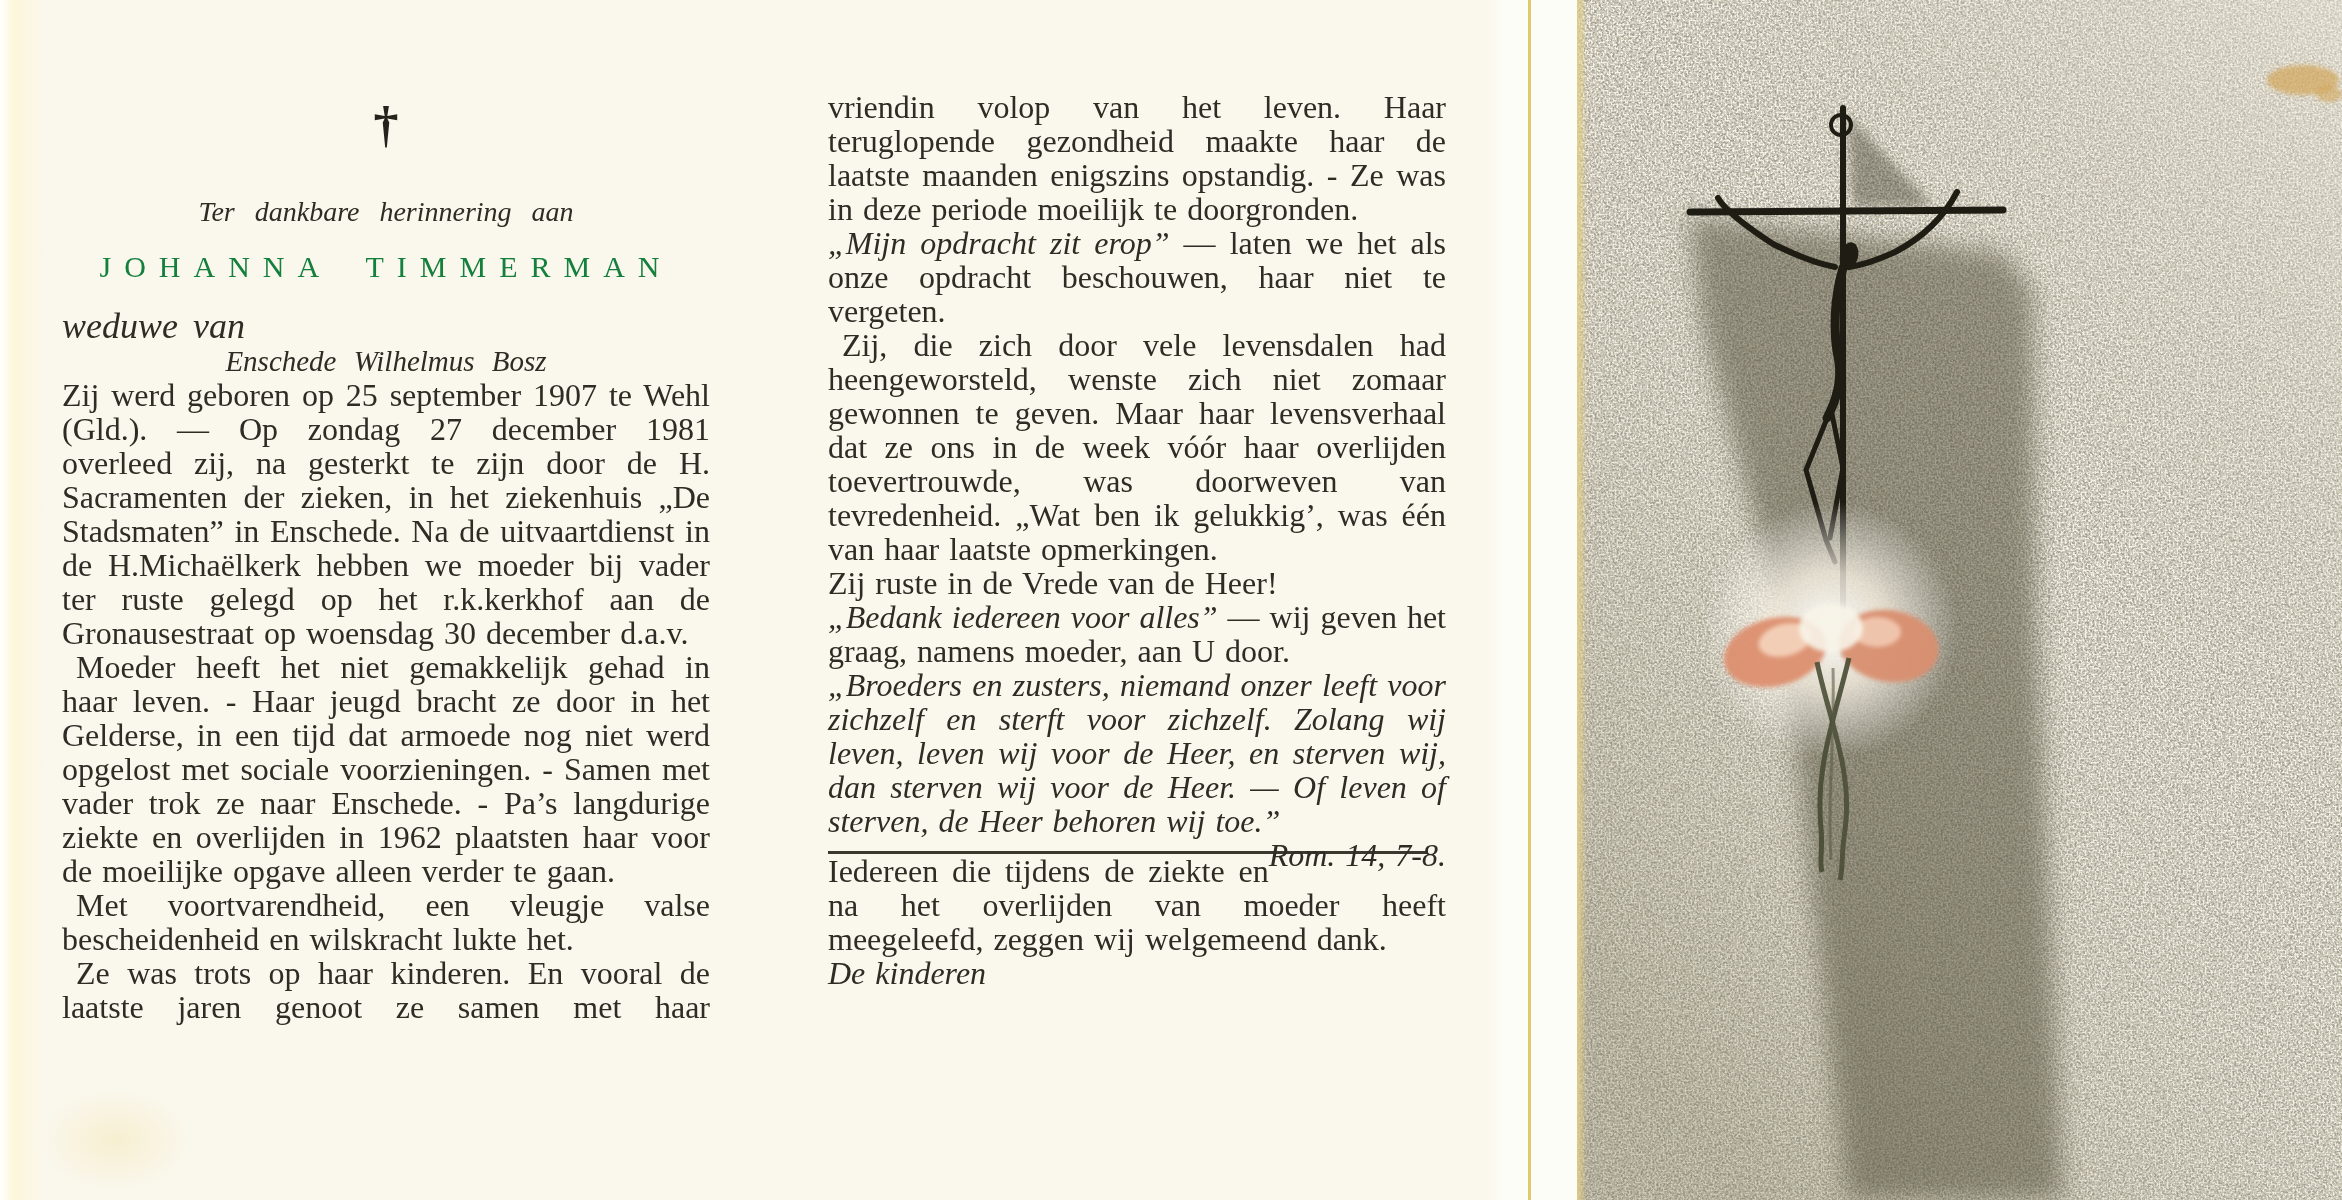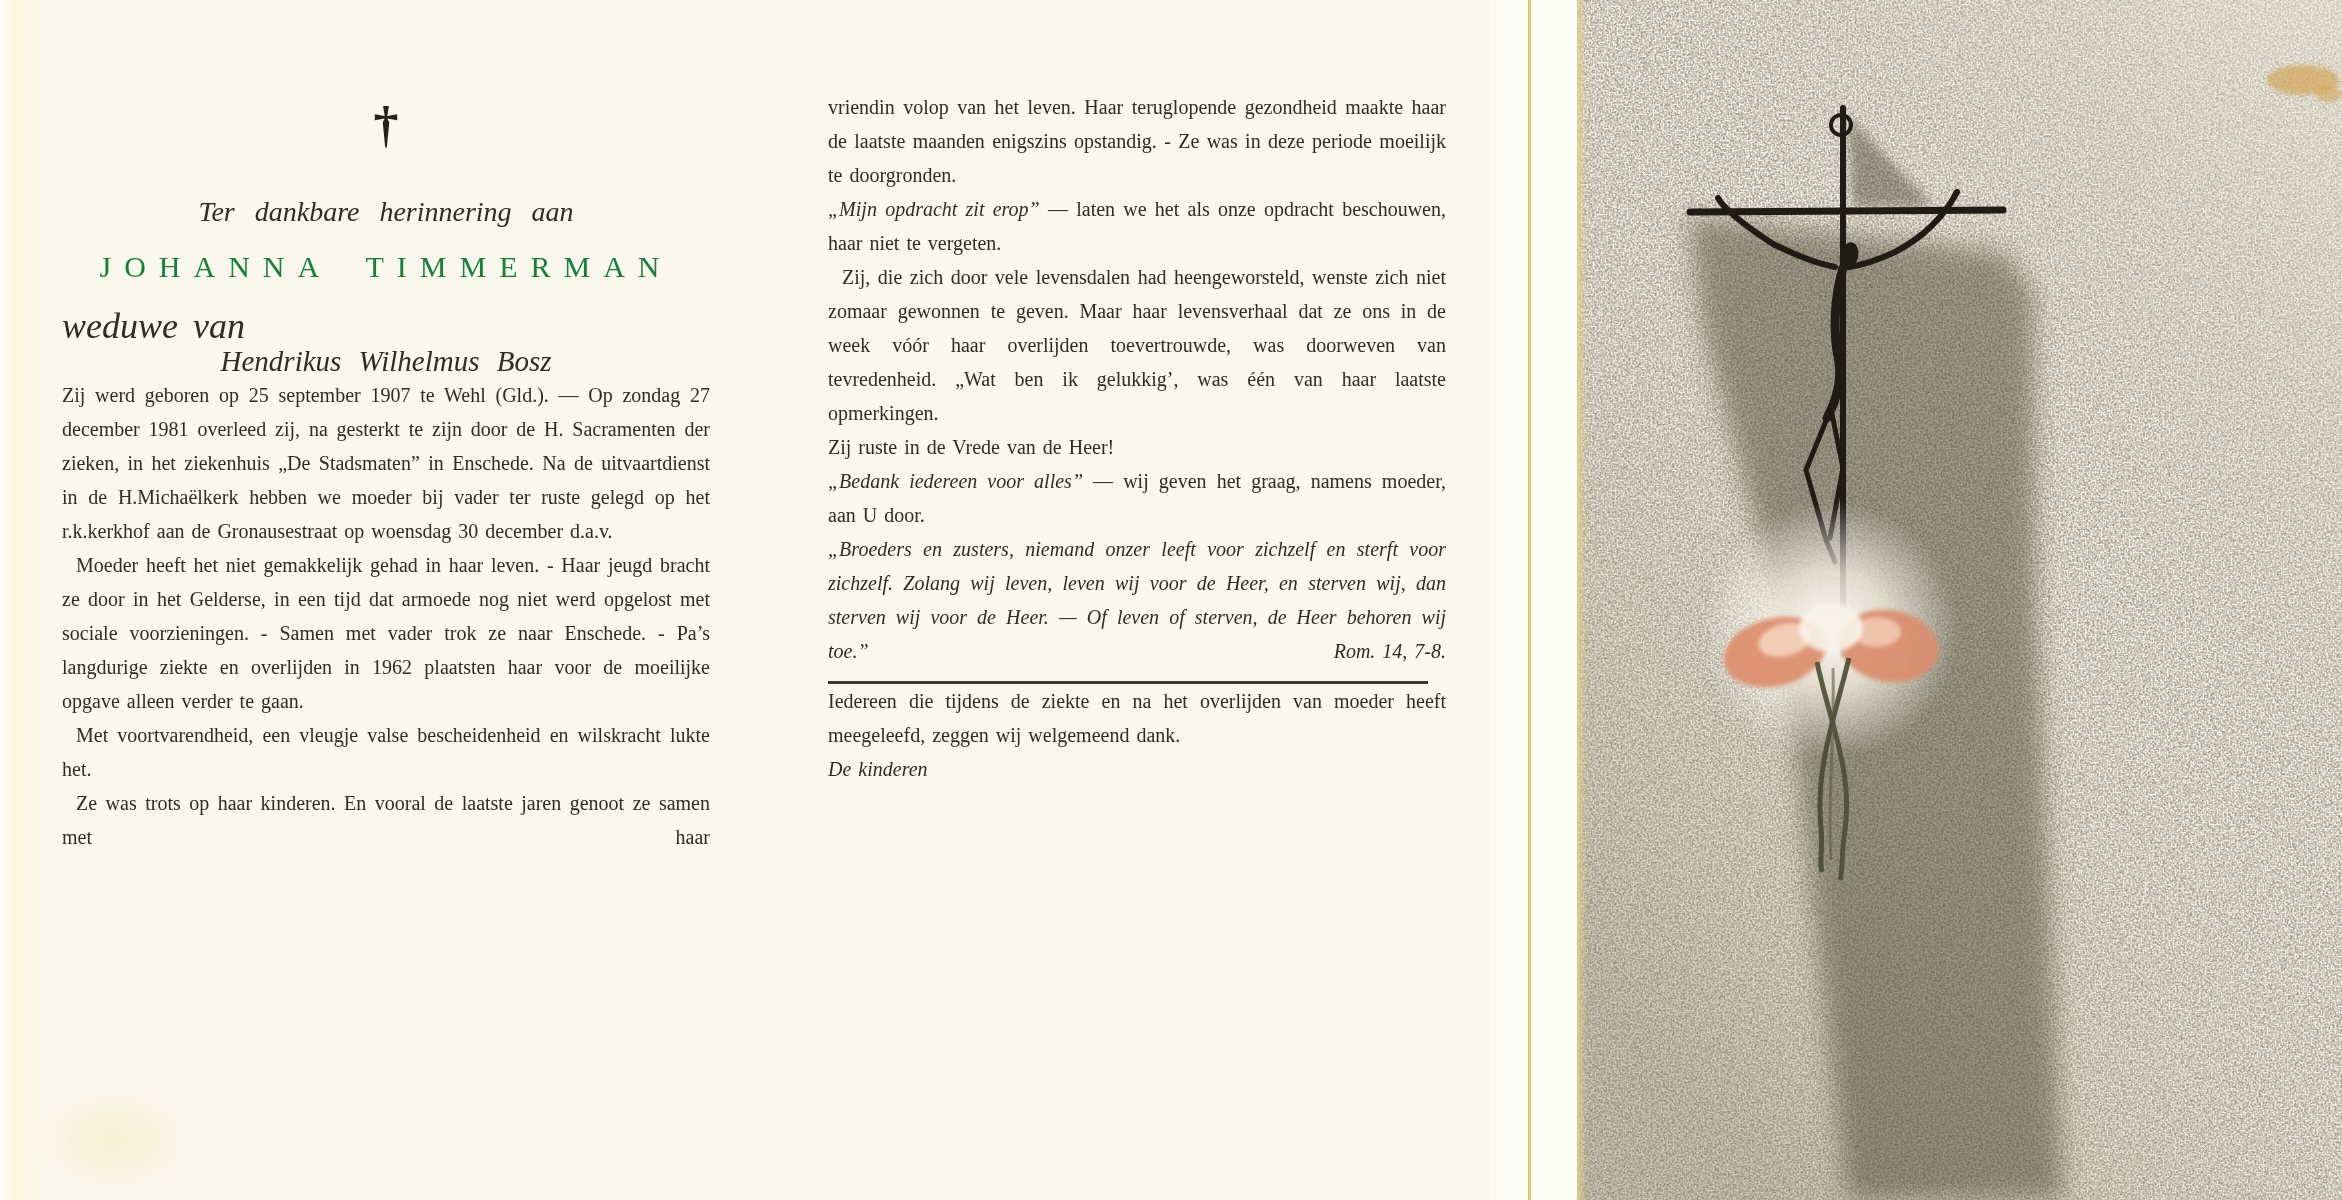--- a/index.html
+++ b/index.html
@@ -15,21 +15,21 @@
 
   
   .col{position:absolute;color:#2f2c26;}
   .col-a{left:62px;top:96px;width:648px;}
   .col-b{left:828px;top:90px;width:618px;}
   .cross-glyph{text-align:center;font-size:50px;line-height:56px;font-weight:bold;color:#26231d;}
   .intro{margin-top:44px;text-align:center;font-style:italic;font-size:28px;line-height:32px;word-spacing:13px;}
   .dec-name{margin-top:22px;text-align:center;font-size:30px;line-height:34px;letter-spacing:13px;word-spacing:15px;color:#15803d;}
   .relation{margin-top:26px;font-style:italic;font-size:36px;line-height:32px;word-spacing:6px;}
   .husband{margin-top:2px;text-align:center;font-style:italic;font-size:29px;line-height:34px;word-spacing:10px;}
-  p.body{margin:0;font-size:20px;line-height:34px;text-align:justify;word-spacing:2px;hyphens:auto;}
+  p.body{margin:0;font-size:32px;line-height:34px;text-align:justify;word-spacing:2px;hyphens:auto;}
   .it{font-style:italic;}
   .mt-p1{margin-top:52px;}
   .mt-lg{margin-top:26px;}
   .mt-md{margin-top:20px;}
   .mt-sm{margin-top:6px;}
   .ind{text-indent:14px;}
   .jlast{text-align-last:justify;}
   .noj{text-align:left;}
   .bible .ref{float:right;font-style:italic;}
   .rule{margin-top:13px;width:600px;height:3px;background:#3b382f;}
@@ -51,21 +51,21 @@
 
   <div class="paper">
     <div class="paper-edge-left"></div>
     <div class="paper-smudge"></div>
 
     <div class="col col-a">
       <div class="cross-glyph">†</div>
       <div class="intro">Ter dankbare herinnering aan</div>
       <div class="dec-name">JOHANNA TIMMERMAN</div>
       <div class="relation">weduwe van</div>
-      <div class="husband">Hendrikus Wilhelmus Bosz</div>
+      <div class="husband">Enschede Wilhelmus Bosz</div>
       <p class="body mt-p1">Zij werd geboren op 25 september 1907 te Wehl (Gld.). — Op zondag 27 december 1981 overleed zij, na gesterkt te zijn door de H. Sacramenten der zieken, in het ziekenhuis „De Stadsmaten” in Enschede. Na de uitvaartdienst in de H.Michaëlkerk hebben we moeder bij vader ter ruste gelegd op het r.k.kerkhof aan de Gronausestraat op woensdag 30 december d.a.v.</p>
       <p class="body mt-lg ind">Moeder heeft het niet gemakkelijk gehad in haar leven. - Haar jeugd bracht ze door in het Gelderse, in een tijd dat armoede nog niet werd opgelost met sociale voorzieningen. - Samen met vader trok ze naar Enschede. - Pa’s langdurige ziekte en overlijden in 1962 plaatsten haar voor de moeilijke opgave alleen verder te gaan.</p>
       <p class="body mt-sm ind">Met voortvarendheid, een vleugje valse bescheidenheid en wilskracht lukte het.</p>
       <p class="body mt-sm ind jlast">Ze was trots op haar kinderen. En vooral de laatste jaren genoot ze samen met haar</p>
     </div>
 
     <div class="col col-b">
       <p class="body">vriendin volop van het leven. Haar teruglopende gezondheid maakte haar de laatste maanden enigszins opstandig. - Ze was in deze periode moeilijk te doorgronden.</p>
       <p class="body mt-md"><span class="it">„Mijn opdracht zit erop”</span><span> — laten we het als onze opdracht beschouwen, haar niet te vergeten.</span></p>
       <p class="body mt-lg ind">Zij, die zich door vele levensdalen had heengeworsteld, wenste zich niet zomaar gewonnen te geven. Maar haar levensverhaal dat ze ons in de week vóór haar overlijden toevertrouwde, was doorweven van tevredenheid. „Wat ben ik gelukkig’, was één van haar laatste opmerkingen.</p>

